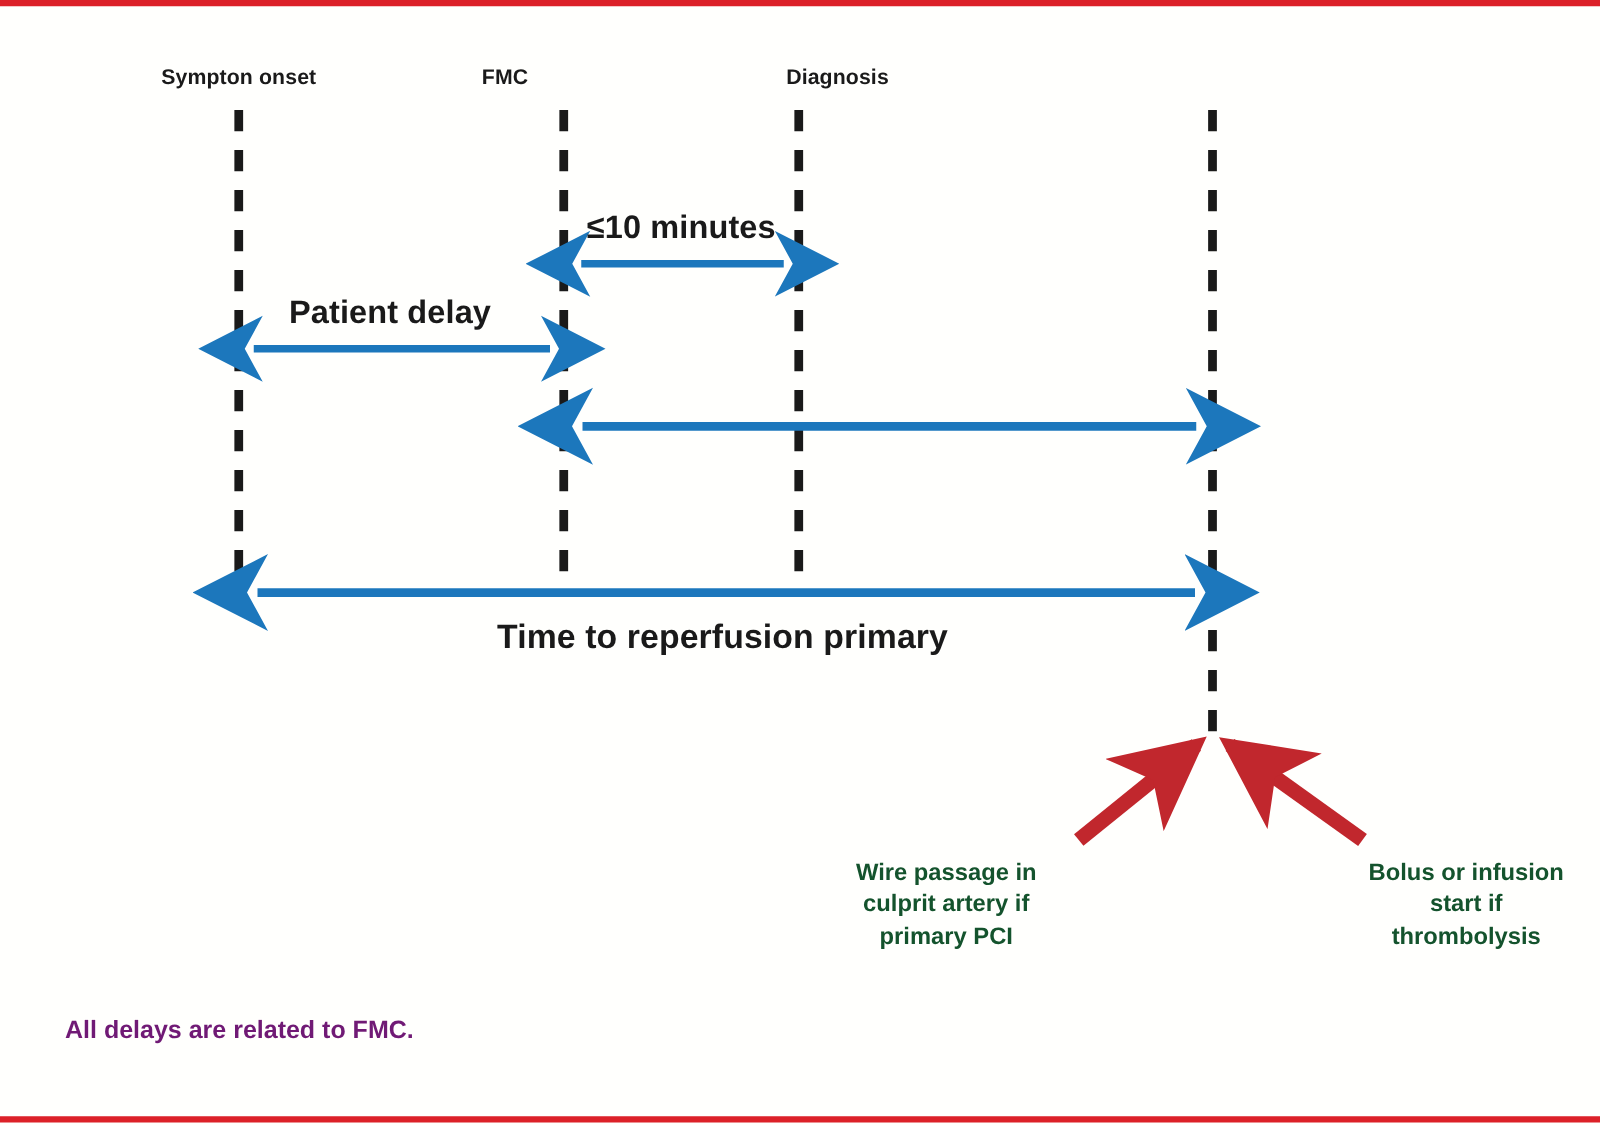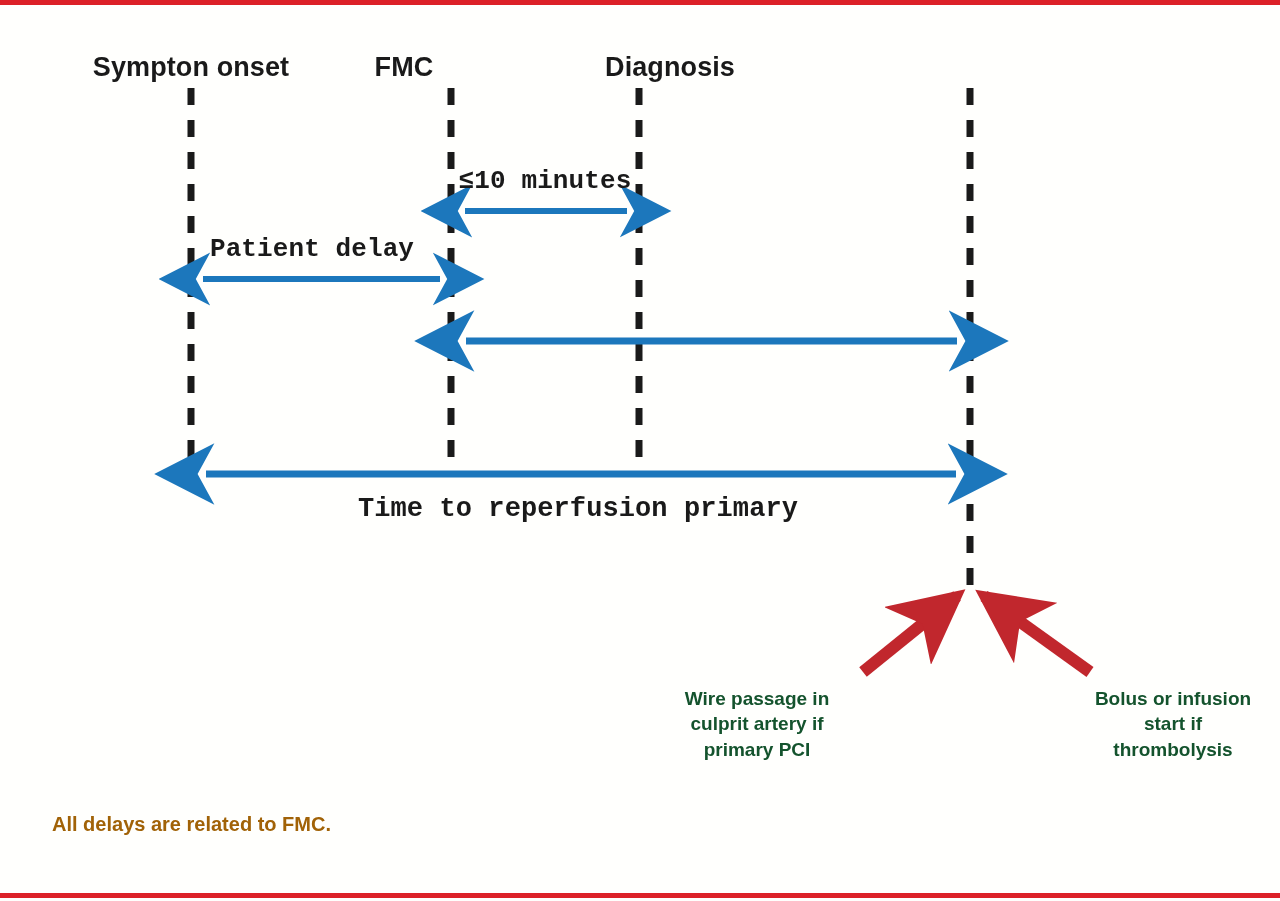--- a/index.html
+++ b/index.html
@@ -36,46 +36,45 @@
   }
 
   .lbl {
     position: absolute;
     color: #1a1a1a;
     font-weight: bold;
     white-space: nowrap;
     letter-spacing: 0.1px;
   }
   .milestone-label {
-    font-size: 27px;
+    font-size: 17px;
     transform: translateX(-50%);
     text-align: center;
   }
   .span-label {
     font-size: 26px;
     transform: translateX(-50%);
     text-align: left;
-    font-family: Liberation Mono, monospace;
   }
   .annot {
     position: absolute;
     color: #14532d;
     font-weight: bold;
     font-size: 19px;
     line-height: 1.33;
     text-align: center;
     transform: translateX(-50%);
   }
   #footnote {
     position: absolute;
     left: 52px;
     top: 813px;
     font-size: 20px;
     font-weight: bold;
-    color: #a16207;
+    color: #701a75;
   }
 </style>
 </head>
 <body>
 
 <div id="figure">
 
   <div class="rule" id="rule-top"></div>
   <div class="rule" id="rule-bottom"></div>
 

